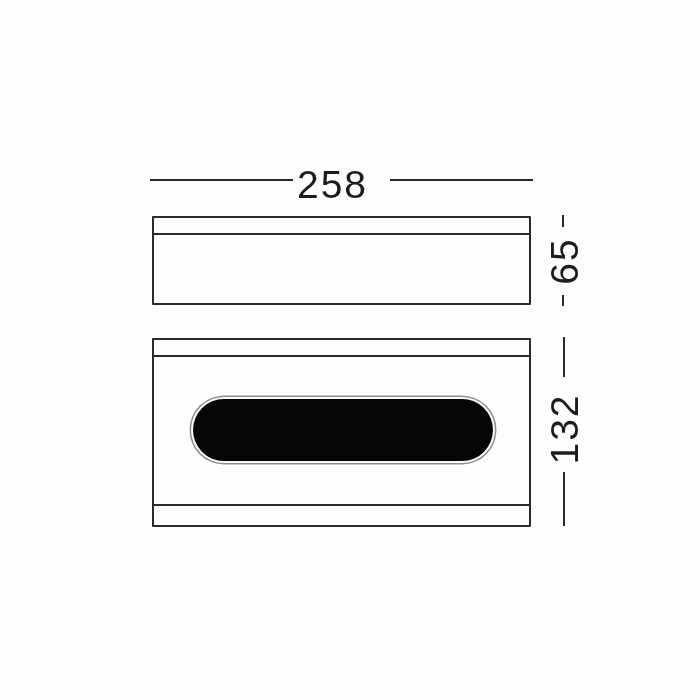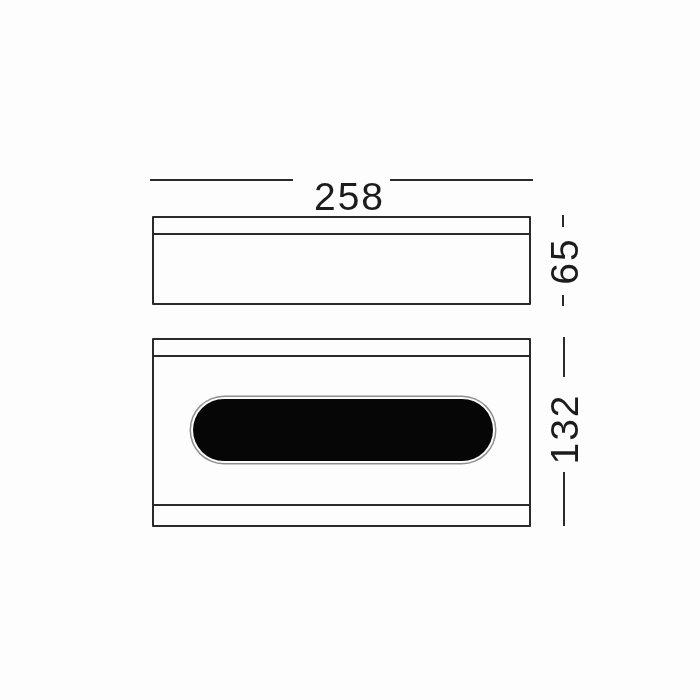--- a/index.html
+++ b/index.html
@@ -47,21 +47,21 @@
     border-radius: 999px;
     box-shadow: 0 0 0 2px #fbfbfb, 0 0 0 3.5px #8f8f8f;
   }
 </style>
 </head>
 <body>
 
 <div class="canvas">
 
   <div class="line" style="left:150px; top:179px; width:143px; height:2px;"></div>
-  <div class="dim-label" style="left:301px; top:164px; width:97px; height:40px;margin-top:12px;">258</div>
+  <div class="dim-label" style="left:284px; top:164px; width:97px; height:40px;">258</div>
   <div class="line" style="left:390px; top:179px; width:143px; height:2px;"></div>
 
   <div class="rect" style="left:152px; top:216px; width:379px; height:89px;"></div>
   <div class="line" style="left:152px; top:233px; width:379px; height:2px;"></div>
 
   <div class="line" style="left:562px; top:215px; width:2px; height:12px;"></div>
   <div class="dim-label vertical" style="left:534px; top:241px; width:60px; height:40px;">65</div>
   <div class="line" style="left:562px; top:295px; width:2px; height:11px;"></div>
 
   <div class="rect" style="left:152px; top:338px; width:379px; height:189px;"></div>

